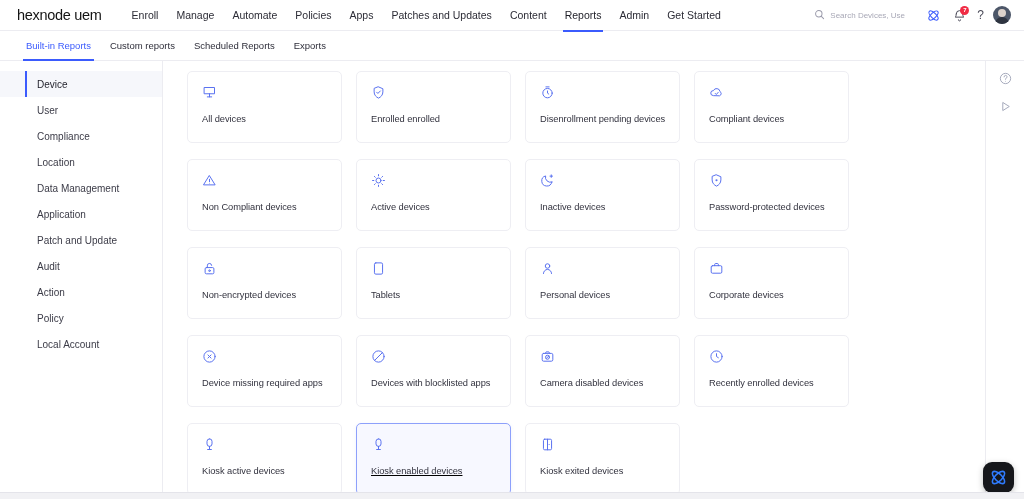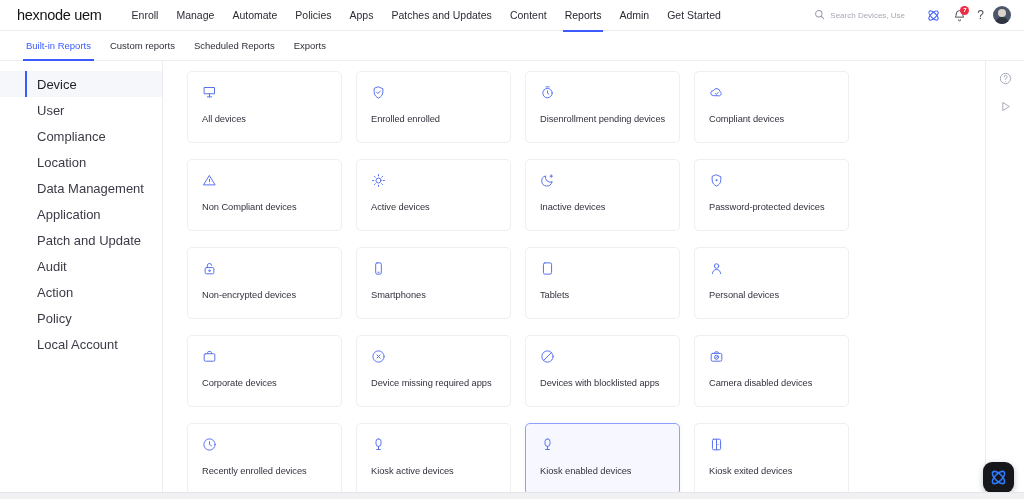--- a/index.html
+++ b/index.html
@@ -167,21 +167,21 @@
     border-right: 1px solid #ececf1;
     padding-top: 10px;
     background: #fff;
   }
   .side-item {
     position: relative;
     height: 26px;
     display: flex;
     align-items: center;
     padding-left: 37px;
-    font-size: 13px;
+    font-size: 10px;
     color: #3b3b47;
     cursor: pointer;
     white-space: nowrap;
   }
   .side-item.active {
     background: #f6f7fb;
     color: #1f1f29;
   }
   .side-item.active::before {
     content: "";
@@ -209,20 +209,21 @@
     border: 1px solid #eeeef3;
     border-radius: 5px;
     background: #ffffff;
     padding: 13px 0 0 14px;
     cursor: pointer;
   }
   .card.selected {
     border: 1px solid #8da0fb;
     background: #f7f8ff;
     box-shadow: 0 1px 4px rgba(90,110,230,0.08);
+    text-decoration: underline;
   }
   .card-icon {
     height: 15px;
     color: #5a72f0;
     display: block;
     margin-bottom: 8px;
   }
   .card-icon svg { display: block; }
   .card-label {
     font-size: 9.3px;
@@ -401,26 +402,20 @@
           </span><span class="card-label">Password-protected devices</span></div>
         <div class="card"><span class="card-icon">
             <svg width="15" height="15" viewBox="0 0 24 24" fill="none" stroke="currentColor" stroke-width="1.6" stroke-linecap="round" stroke-linejoin="round">
               <rect x="5" y="10.5" width="14" height="10" rx="2"></rect>
               <path d="M8.5 10.5V7.8A3.5 3.5 0 0 1 15.5 7"></path>
               <circle cx="12" cy="15.5" r="1.3"></circle>
             </svg>
           </span><span class="card-label">Non-encrypted devices</span></div>
         <div class="card"><span class="card-icon">
             <svg width="15" height="15" viewBox="0 0 24 24" fill="none" stroke="currentColor" stroke-width="1.6" stroke-linecap="round" stroke-linejoin="round">
-              <rect x="7.5" y="3" width="9" height="18" rx="2.2"></rect>
-              <path d="M11 18h2"></path>
-            </svg>
-          </span><span class="card-label">Smartphones</span></div>
-        <div class="card"><span class="card-icon">
-            <svg width="15" height="15" viewBox="0 0 24 24" fill="none" stroke="currentColor" stroke-width="1.6" stroke-linecap="round" stroke-linejoin="round">
               <rect x="5.5" y="3" width="13" height="18" rx="2.2"></rect>
             </svg>
           </span><span class="card-label">Tablets</span></div>
         <div class="card"><span class="card-icon">
             <svg width="15" height="15" viewBox="0 0 24 24" fill="none" stroke="currentColor" stroke-width="1.6" stroke-linecap="round" stroke-linejoin="round">
               <circle cx="12" cy="8" r="3.6"></circle>
               <path d="M5.5 20a6.5 6.5 0 0 1 13 0"></path>
             </svg>
           </span><span class="card-label">Personal devices</span></div>
         <div class="card"><span class="card-icon">

